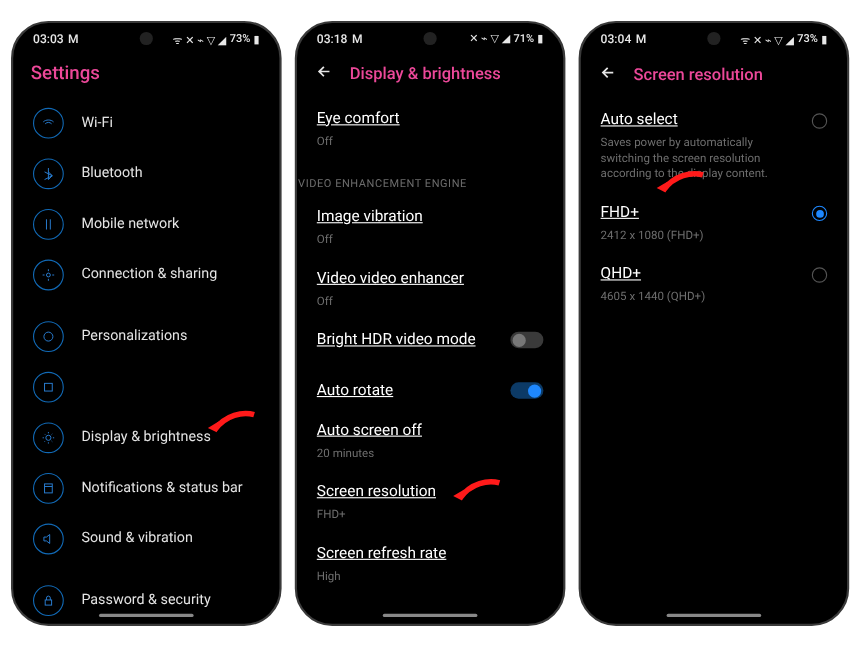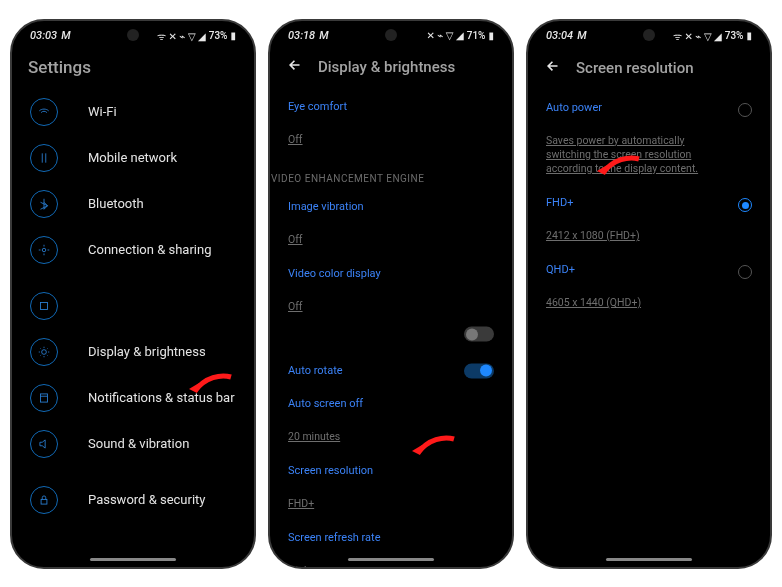--- a/index.html
+++ b/index.html
@@ -1,35 +1,35 @@
 <!DOCTYPE html>
 <html><head>
 <meta charset="utf-8">
 <style>
   * { margin:0; padding:0; box-sizing:border-box; font-family:-apple-system,Roboto,Arial,sans-serif; }
   body { background:#fff; width:782px; height:587px; display:flex; justify-content:space-between; align-items:center; padding:18px 10px; }
   .phone { width:246px; height:550px; background:#000; border-radius:34px; border:2px solid #3a3a3a; position:relative; overflow:hidden; color:#e8e8e8; display:flex; flex-direction:column; }
   .notch { position:absolute; top:8px; left:50%; transform:translateX(-50%); width:12px; height:12px; background:#222; border-radius:50%; }
   .statusbar { display:flex; justify-content:space-between; align-items:center; padding:8px 18px 4px; font-size:11px; font-weight:500; }
-  .status-left { display:flex; align-items:center; gap:4px;font-style:italic; }
+  .status-left { display:flex; align-items:center; gap:4px; }
   .status-right { display:flex; align-items:center; gap:3px; font-size:10px; }
   .header { display:flex; align-items:center; padding:10px 16px 12px; gap:14px; }
-  .header .title { font-size:15px; font-weight:500; color:#a3a3a3; }
+  .header .title { font-size:15px; font-weight:500; color:#ec4899; }
   .header .big { font-size:17px; }
   .back svg { width:18px; height:18px; }
   .scroll { flex:1; overflow:hidden; padding:0 0 8px; }
-  .item { display:flex; align-items:center; padding:9px 18px; gap:30px; position:relative; }
+  .item { display:flex; align-items:center; padding:9px 18px; gap:16px; position:relative; }
   .icon-circ { width:28px; height:28px; border:1px solid #1169b5; border-radius:50%; display:flex; align-items:center; justify-content:center; flex:none; }
   .icon-circ svg { width:14px; height:14px; }
   .icon-circ .stroke { stroke:#2a7fd4; fill:none; stroke-width:1.5; }
   .label { font-size:13px; color:#e4e4e4; }
   .section-hdr { font-size:10px; letter-spacing:.5px; color:#6c6c6c; padding:16px 1px 6px; text-transform:uppercase; }
   .row { padding:10px 18px; position:relative; }
-  .row .rl { font-size:11px; color:#3b82f6; }
-  .row .sub { font-size:10.5px; color:#6e6e6e; margin-top:20px; line-height:1.35; max-width:175px;text-decoration:underline; }
+  .row .rl { font-size:14px; color:#ffffff;text-decoration:underline; }
+  .row .sub { font-size:10.5px; color:#6e6e6e; margin-top:6px; line-height:1.35; max-width:175px; }
   .toggle { position:absolute; right:18px; top:50%; transform:translateY(-50%); width:30px; height:15px; border-radius:8px; background:#3a3a3a; }
   .toggle::after { content:''; position:absolute; width:12px; height:12px; border-radius:50%; background:#777; top:1.5px; left:2px; }
   .toggle.on { background:#0c3a66; }
   .toggle.on::after { background:#1e88ff; left:16px; }
   .radio { position:absolute; right:18px; top:12px; width:14px; height:14px; border:1.5px solid #555; border-radius:50%; }
   .radio.on { border-color:#1e88ff; }
   .radio.on::after { content:''; position:absolute; inset:2.5px; background:#1e88ff; border-radius:50%; }
   .gesture { position:absolute; bottom:6px; left:50%; transform:translateX(-50%); width:86px; height:3px; background:#888; border-radius:2px; }
   .arrow { position:absolute; pointer-events:none; }
   .arrow svg { width:46px; height:32px; }
@@ -58,43 +58,51 @@
       <span class="icon-circ">
           <svg viewBox="0 0 24 24">
             <path class="stroke" d="M4 10c4-4 12-4 16 0M7 13c3-3 7-3 10 0M12 17h0"></path>
           </svg>
         </span>
       <span class="label">Wi-Fi</span>
     </div>
     <div class="item">
       <span class="icon-circ">
           <svg viewBox="0 0 24 24">
+            <path class="stroke" d="M12 3v18l6-6-12-6m0 12l12-6-6-6"></path>
+          </svg>
+        </span>
+      <span class="label">Bluetooth</span>
+    </div>
+    <div class="item">
+      <span class="icon-circ">
+          <svg viewBox="0 0 24 24">
             <path class="stroke" d="M9 4v16M15 4v16"></path>
           </svg>
         </span>
       <span class="label">Mobile network</span>
-    </div>
-    <div class="item">
-      <span class="icon-circ">
-          <svg viewBox="0 0 24 24">
-            <path class="stroke" d="M12 3v18l6-6-12-6m0 12l12-6-6-6"></path>
-          </svg>
-        </span>
-      <span class="label">Bluetooth</span>
     </div>
     <div class="item">
       <span class="icon-circ">
           <svg viewBox="0 0 24 24">
             <circle class="stroke" cx="12" cy="12" r="3"></circle>
             <path class="stroke" d="M12 3v3M12 18v3M3 12h3M18 12h3"></path>
           </svg>
         </span>
       <span class="label">Connection &amp; sharing</span>
     </div>
     <div style="height:10px"></div>
+    <div class="item">
+      <span class="icon-circ">
+          <svg viewBox="0 0 24 24">
+            <circle class="stroke" cx="12" cy="12" r="7"></circle>
+          </svg>
+        </span>
+      <span class="label">Personalizations</span>
+    </div>
     <div class="item">
       <span class="icon-circ">
           <svg viewBox="0 0 24 24">
             <rect class="stroke" x="6" y="6" width="12" height="12"></rect>
           </svg>
         </span>
     </div>
     <div class="item">
       <span class="icon-circ">
           <svg viewBox="0 0 24 24">
@@ -165,24 +173,25 @@
     <div class="row">
       <div class="rl">Eye comfort</div>
       <div class="sub">Off</div>
     </div>
     <div class="section-hdr">VIDEO ENHANCEMENT ENGINE</div>
     <div class="row">
       <div class="rl">Image vibration</div>
       <div class="sub">Off</div>
     </div>
     <div class="row">
-      <div class="rl">Video color display</div>
+      <div class="rl">Video video enhancer</div>
       <div class="sub">Off</div>
     </div>
     <div class="row">
+      <div class="rl">Bright HDR video mode</div>
       <span class="toggle"></span>
     </div>
     <div style="height:10px"></div>
     <div class="row">
       <div class="rl">Auto rotate</div>
       <span class="toggle on"></span>
     </div>
     <div class="row">
       <div class="rl">Auto screen off</div>
       <div class="sub">20 minutes</div>
@@ -220,21 +229,21 @@
     </div>
   </div>
   <div class="header">
     <span class="back"><svg viewBox="0 0 24 24">
           <path d="M18 11H8l4-4-1.5-1.5L4 12l6.5 6.5L12 17l-4-4h10z" fill="#e4e4e4"></path>
         </svg></span>
     <span class="title">Screen resolution</span>
   </div>
   <div class="scroll">
     <div class="row">
-      <div class="rl">Auto power</div>
+      <div class="rl">Auto select</div>
       <div class="sub">Saves power by automatically switching the screen resolution according to the display content.</div>
       <span class="radio"></span>
     </div>
     <div class="row">
       <div class="rl">FHD+</div>
       <div class="sub">2412 x 1080 (FHD+)</div>
       <span class="radio on"></span>
     </div>
     <div class="row">
       <div class="rl">QHD+</div>

